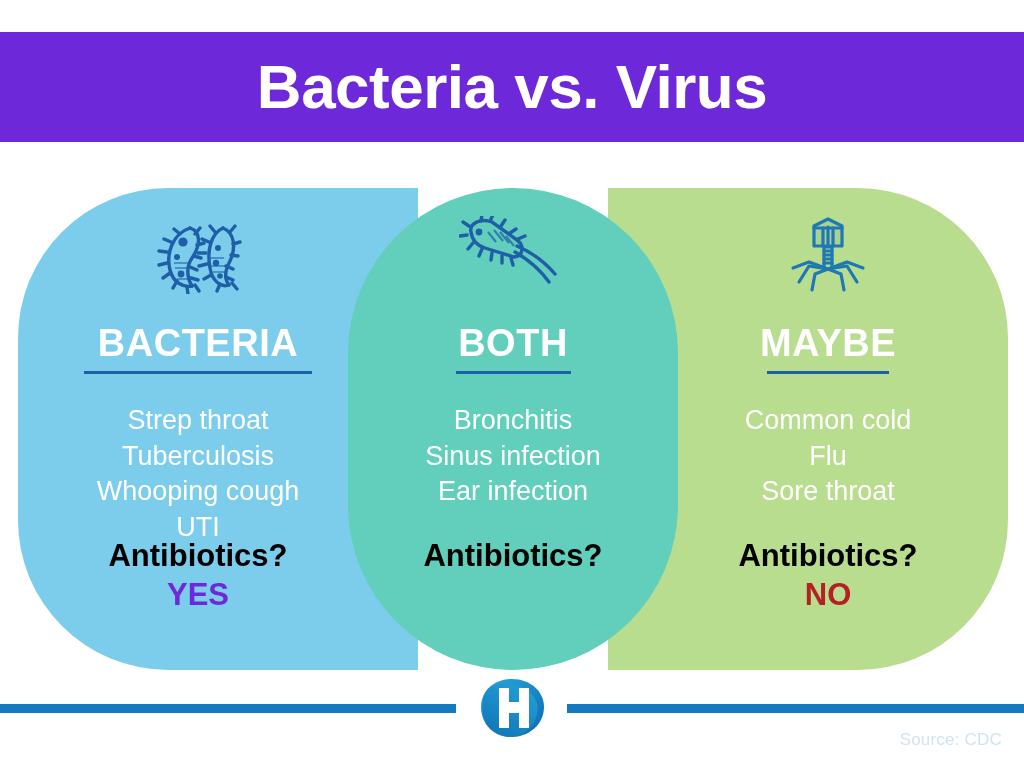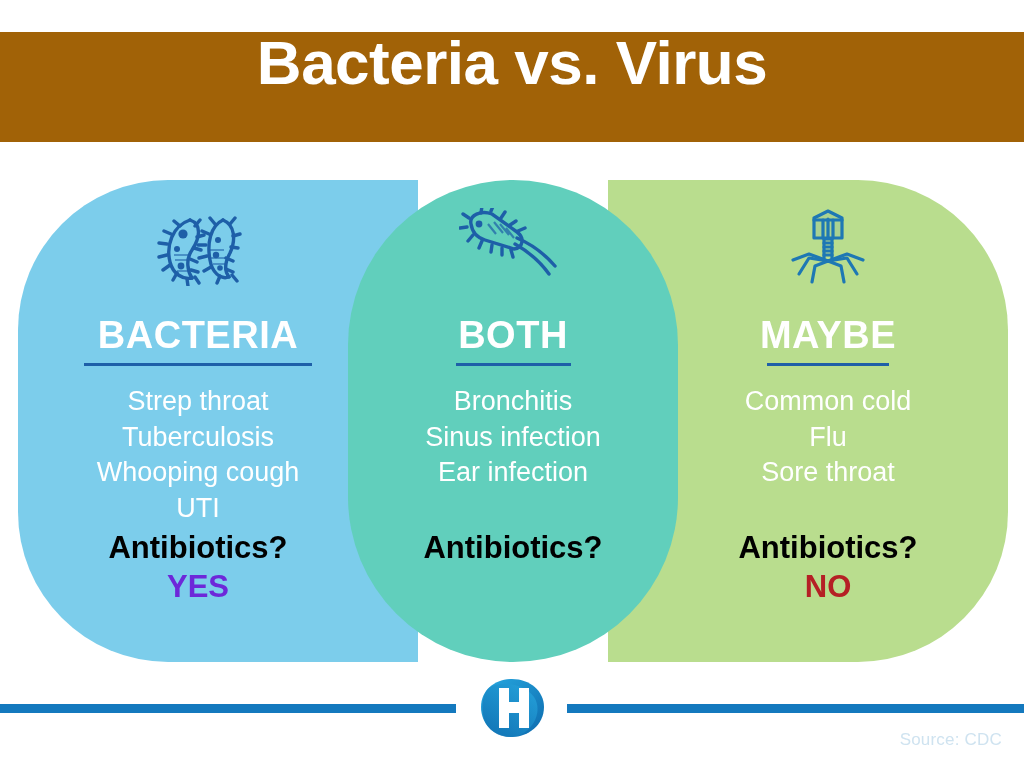--- a/index.html
+++ b/index.html
@@ -16,22 +16,23 @@
     position: relative;
   }
 
   
   .header-band {
     position: absolute;
     left: 0;
     top: 32px;
     width: 1024px;
     height: 110px;
-    background: #a16207;
+    background: #6d28d9;
     display: flex;
+    align-items: center;
     justify-content: center;
   }
   .header-title {
     color: #ffffff;
     font-size: 62px;
     font-weight: bold;
     letter-spacing: -0.5px;
     line-height: 1;
     white-space: nowrap;
   }
@@ -39,21 +40,21 @@
   
   .panels {
     position: absolute;
     left: 0;
     top: 172px;
     width: 1024px;
     height: 482px;
   }
   .panel {
     position: absolute;
-    top: 8px;
+    top: 16px;
     height: 482px;
     box-sizing: border-box;
     text-align: center;
   }
   .panel-bacteria {
     left: 18px;
     width: 400px;
     background: #7ccdeb;
     border-radius: 150px 0 0 150px;
     z-index: 1;
@@ -106,21 +107,21 @@
     height: 3px;
     background: #1e5fa8;
     margin: 7px auto 0 auto;
   }
   .rule-bacteria { width: 228px; }
   .rule-both { width: 115px; }
   .rule-virus { width: 122px; }
 
   
   .col-list {
-    margin-top: 18px;
+    margin-top: 29px;
   }
   .col-list-item {
     color: #ffffff;
     font-size: 27px;
     line-height: 1.32;
     white-space: nowrap;
   }
 
   
   .col-anti {

